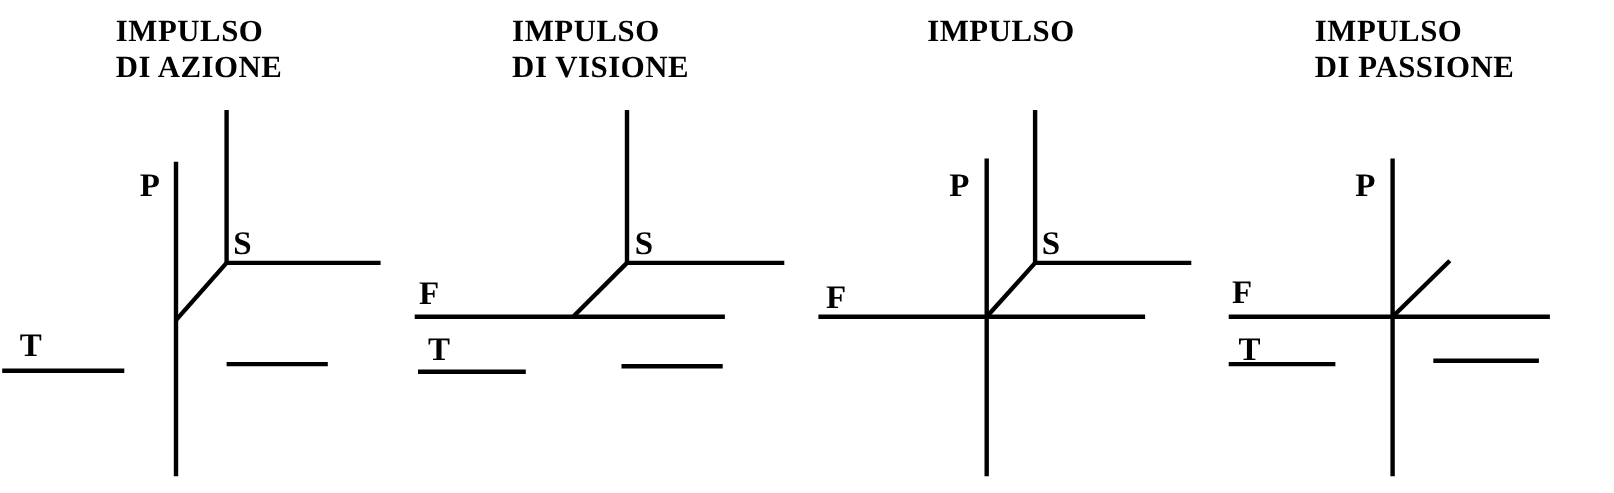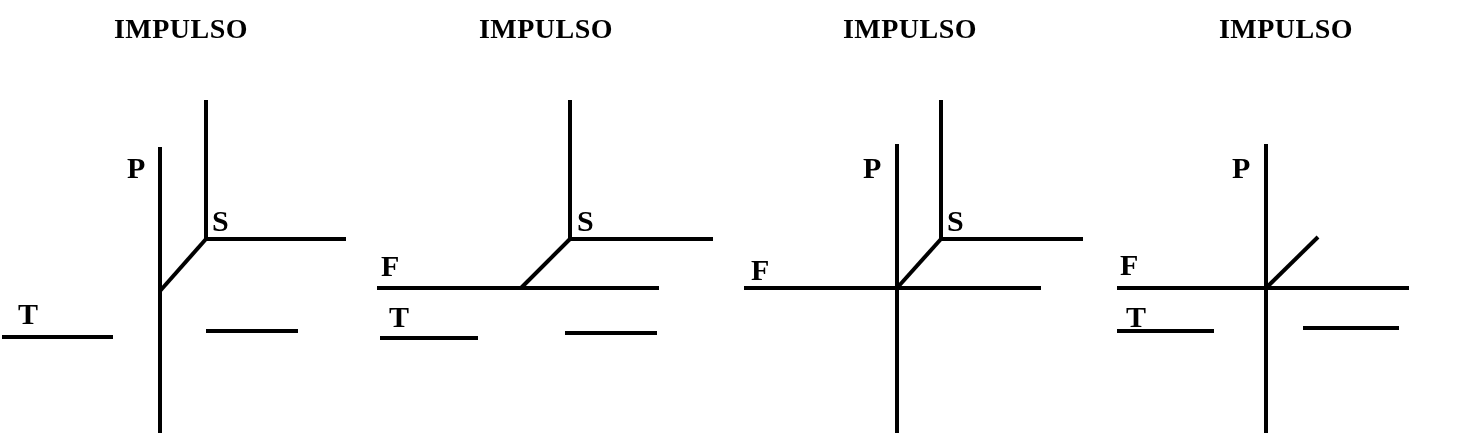--- a/index.html
+++ b/index.html
@@ -78,27 +78,30 @@
       <line x1="1117" y1="288" x2="1409" y2="288" stroke="#000000" stroke-width="4"></line>
       <line x1="1117" y1="331" x2="1214" y2="331" stroke="#000000" stroke-width="4"></line>
       <line x1="1303" y1="328" x2="1399" y2="328" stroke="#000000" stroke-width="4"></line>
       <text x="1232" y="178" class="line-label" fill="#000000">P</text>
       <text x="1120" y="275" class="line-label" fill="#000000">F</text>
       <text x="1126" y="327" class="line-label" fill="#000000">T</text>
     </svg>
 
   <div class="panel-title" style="left:181px">
     <div>IMPULSO</div>
+    <div>DI AZIONE</div>
   </div>
 
   <div class="panel-title" style="left:546px">
     <div>IMPULSO</div>
+    <div>DI VISIONE</div>
   </div>
 
   <div class="panel-title" style="left:910px">
     <div>IMPULSO</div>
   </div>
 
   <div class="panel-title" style="left:1286px">
     <div>IMPULSO</div>
+    <div>DI PASSIONE</div>
   </div>
 
 </div>
 
 </body></html>

